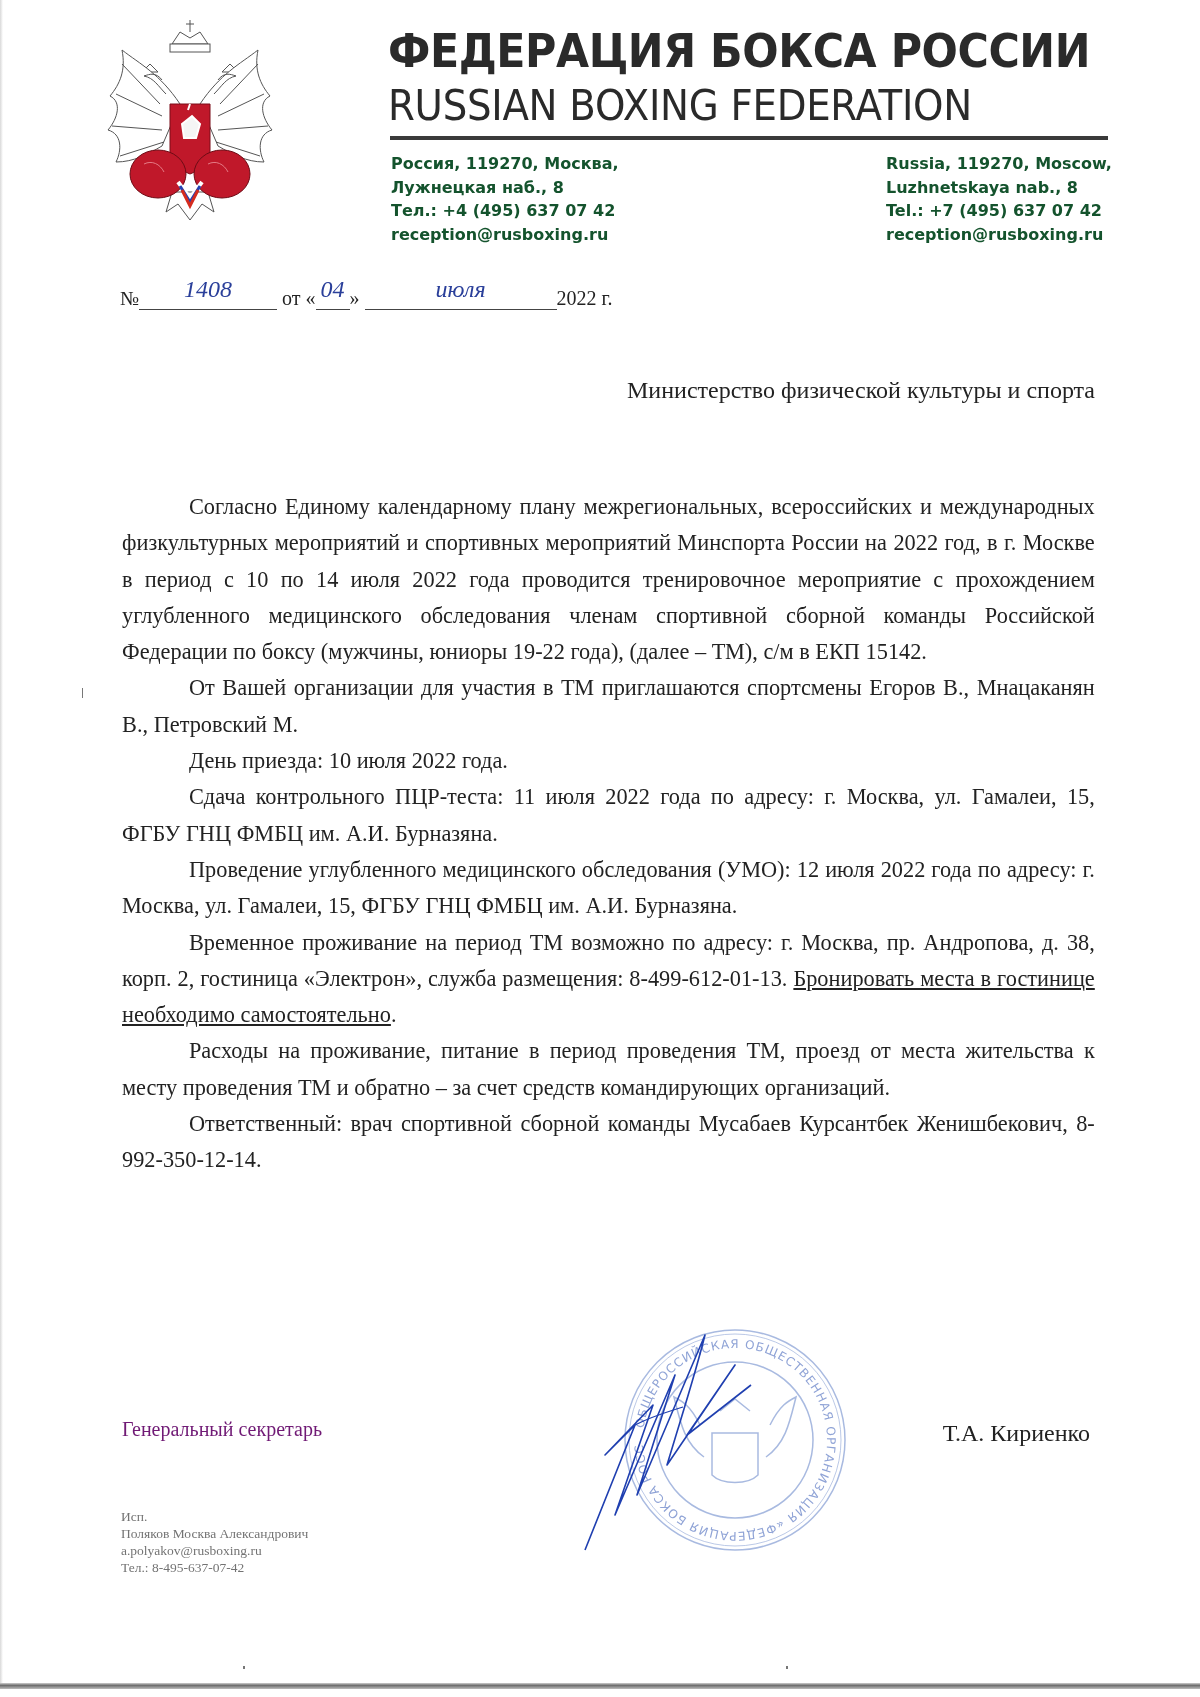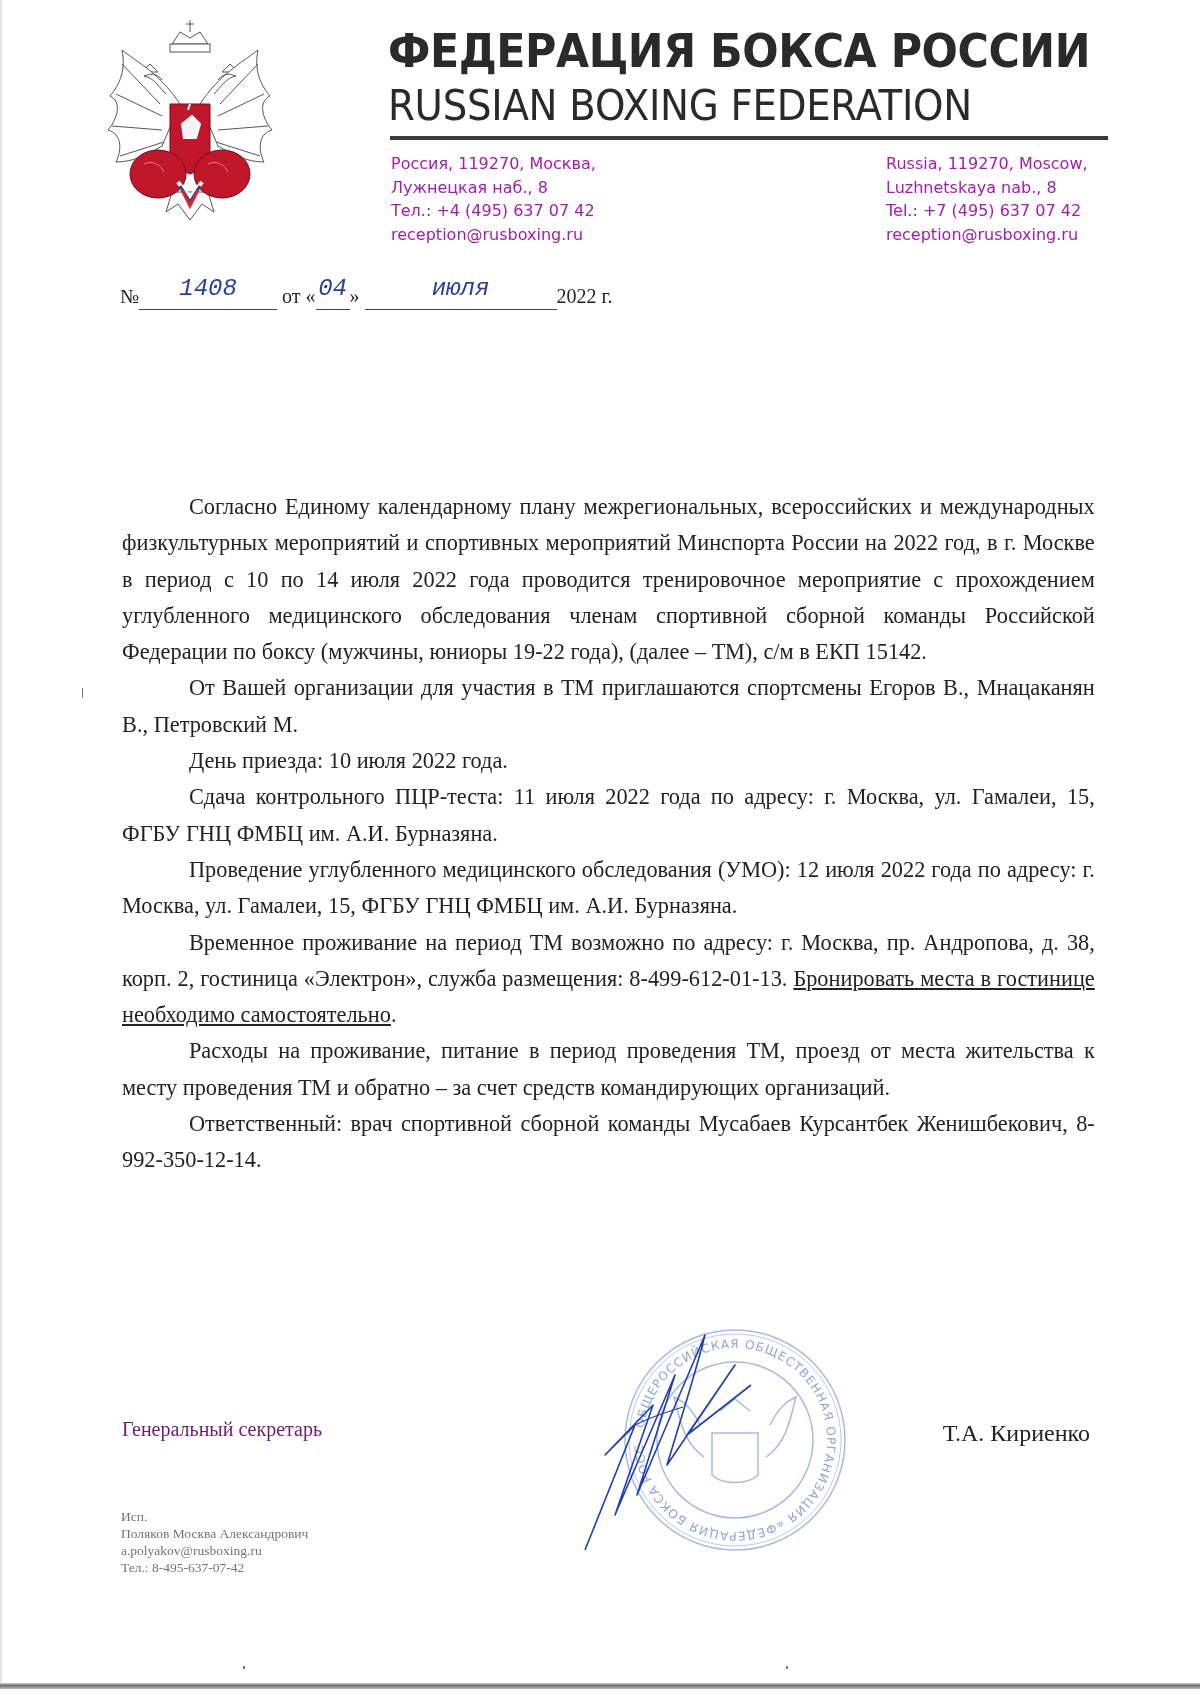--- a/index.html
+++ b/index.html
@@ -28,34 +28,34 @@
     position: absolute; left: 388px; top: 80px;
     font-family: "DejaVu Sans", sans-serif;
     font-size: 43px; letter-spacing: -0.3px; color: #2a2a2a; white-space: nowrap;
     transform: scaleX(0.9); transform-origin: left top;
   }
   .head-rule {
     position: absolute; left: 390px; top: 136px; width: 718px; height: 4px; background: #3a3a3a;
   }
   .addr {
     position: absolute; top: 152px;
-    font-family: "DejaVu Sans", sans-serif; font-size: 16px; line-height: 23.5px; color: #a21caf;
+    font-family: "DejaVu Sans", sans-serif; font-size: 16px; line-height: 23.5px; color: #14532d; font-weight: bold;
   }
   .addr-ru { left: 391px; }
   .addr-en { left: 886px; }
   .addr div { white-space: nowrap; }
 
   
   .reg {
     position: absolute; left: 120px; top: 285px; font-size: 20px; color: #222; white-space: nowrap;
   }
   .reg span { display: inline-block; vertical-align: baseline; }
   .blank {
     border-bottom: 1px solid #444; position: relative; text-align: center;
-    font-family: Liberation Mono, monospace; font-style: italic; color: #2a3f9a; font-size: 24px;
+    font-family: Liberation Serif, serif; font-style: italic; color: #2a3f9a; font-size: 24px;
     line-height: 24px;
   }
   .blank.num { width: 138px; }
   .blank.day { width: 34px; }
   .blank.month { width: 192px; text-align: center; }
   .hand { position: relative; top: -8px; }
 
   
   .addressee {
     position: absolute; right: 105px; top: 372px; text-align: right;
@@ -144,20 +144,21 @@
   <div>reception@rusboxing.ru</div>
 </div>
 
 <div class="reg">
   <span>№</span><span class="blank num"><span class="hand">1408</span></span>
   <span>от «</span><span class="blank day"><span class="hand">04</span></span><span>»</span>
   <span class="blank month"><span class="hand">июля</span></span><span>2022 г.</span>
 </div>
 
 <div class="addressee">
+  <div>Министерство физической культуры и спорта</div>
 </div>
 
 <div class="body-text">
   <p>Согласно Единому календарному плану межрегиональных, всероссийских и международных физкультурных мероприятий и спортивных мероприятий Минспорта России на 2022 год, в г. Москве в период с 10 по 14 июля 2022 года проводится тренировочное мероприятие с прохождением углубленного медицинского обследования членам спортивной сборной команды Российской Федерации по боксу (мужчины, юниоры 19-22 года), (далее – ТМ), с/м в ЕКП 15142.</p>
   <p>От Вашей организации для участия в ТМ приглашаются спортсмены Егоров В., Мнацаканян В., Петровский М.</p>
   <p>День приезда: 10 июля 2022 года.</p>
   <p>Сдача контрольного ПЦР-теста: 11 июля 2022 года по адресу: г. Москва, ул. Гамалеи, 15, ФГБУ ГНЦ ФМБЦ им. А.И. Бурназяна.</p>
   <p>Проведение углубленного медицинского обследования (УМО): 12 июля 2022 года по адресу: г. Москва, ул. Гамалеи, 15, ФГБУ ГНЦ ФМБЦ им. А.И. Бурназяна.</p>
   <p><span>Временное проживание на период ТМ возможно по адресу: г. Москва, пр. Андропова, д. 38, корп. 2, гостиница «Электрон», служба размещения: 8-499-612-01-13. </span><span class="underline">Бронировать места в гостинице необходимо самостоятельно</span><span>.</span></p>
   <p>Расходы на проживание, питание в период проведения ТМ, проезд от места жительства к месту проведения ТМ и обратно – за счет средств командирующих организаций.</p>

